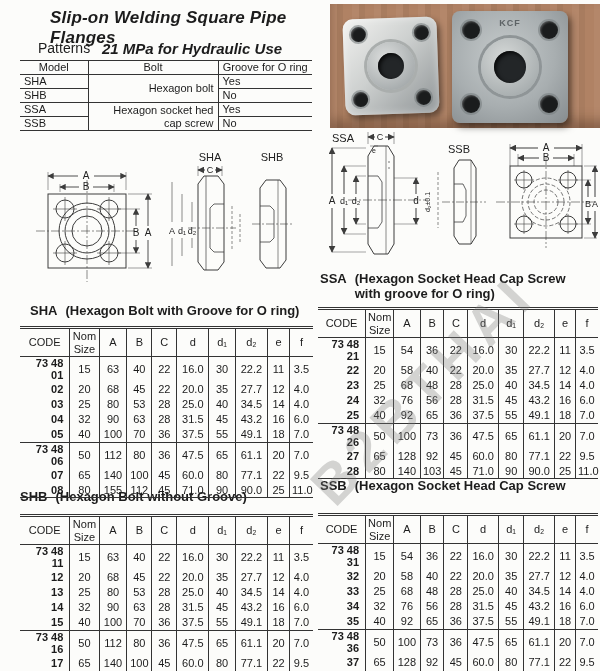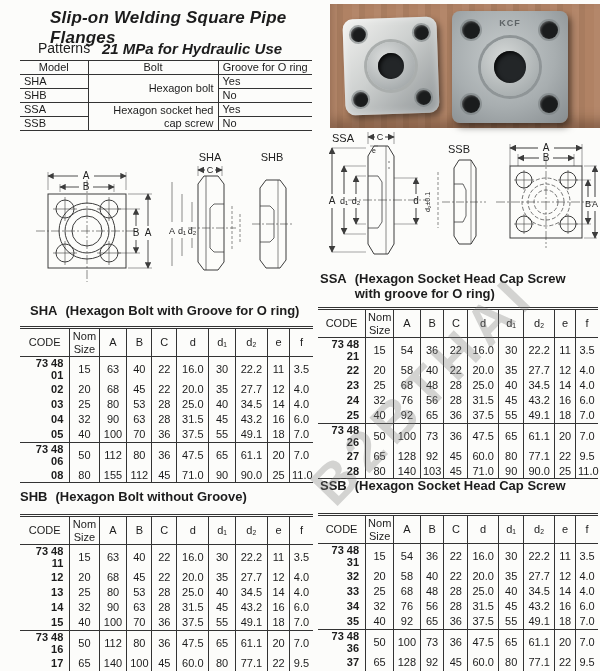--- a/index.html
+++ b/index.html
@@ -432,20 +432,32 @@
           <td>112</td>
           <td>80</td>
           <td>36</td>
           <td>47.5</td>
           <td>65</td>
           <td>61.1</td>
           <td>20</td>
           <td>7.0</td>
         </tr>
         <tr>
+          <td>07</td>
+          <td>65</td>
+          <td>140</td>
+          <td>100</td>
+          <td>45</td>
+          <td>60.0</td>
+          <td>80</td>
+          <td>77.1</td>
+          <td>22</td>
+          <td>9.5</td>
+        </tr>
+        <tr>
           <td>08</td>
           <td>80</td>
           <td>155</td>
           <td>112</td>
           <td>45</td>
           <td>71.0</td>
           <td>90</td>
           <td>90.0</td>
           <td>25</td>
           <td>11.0</td>

